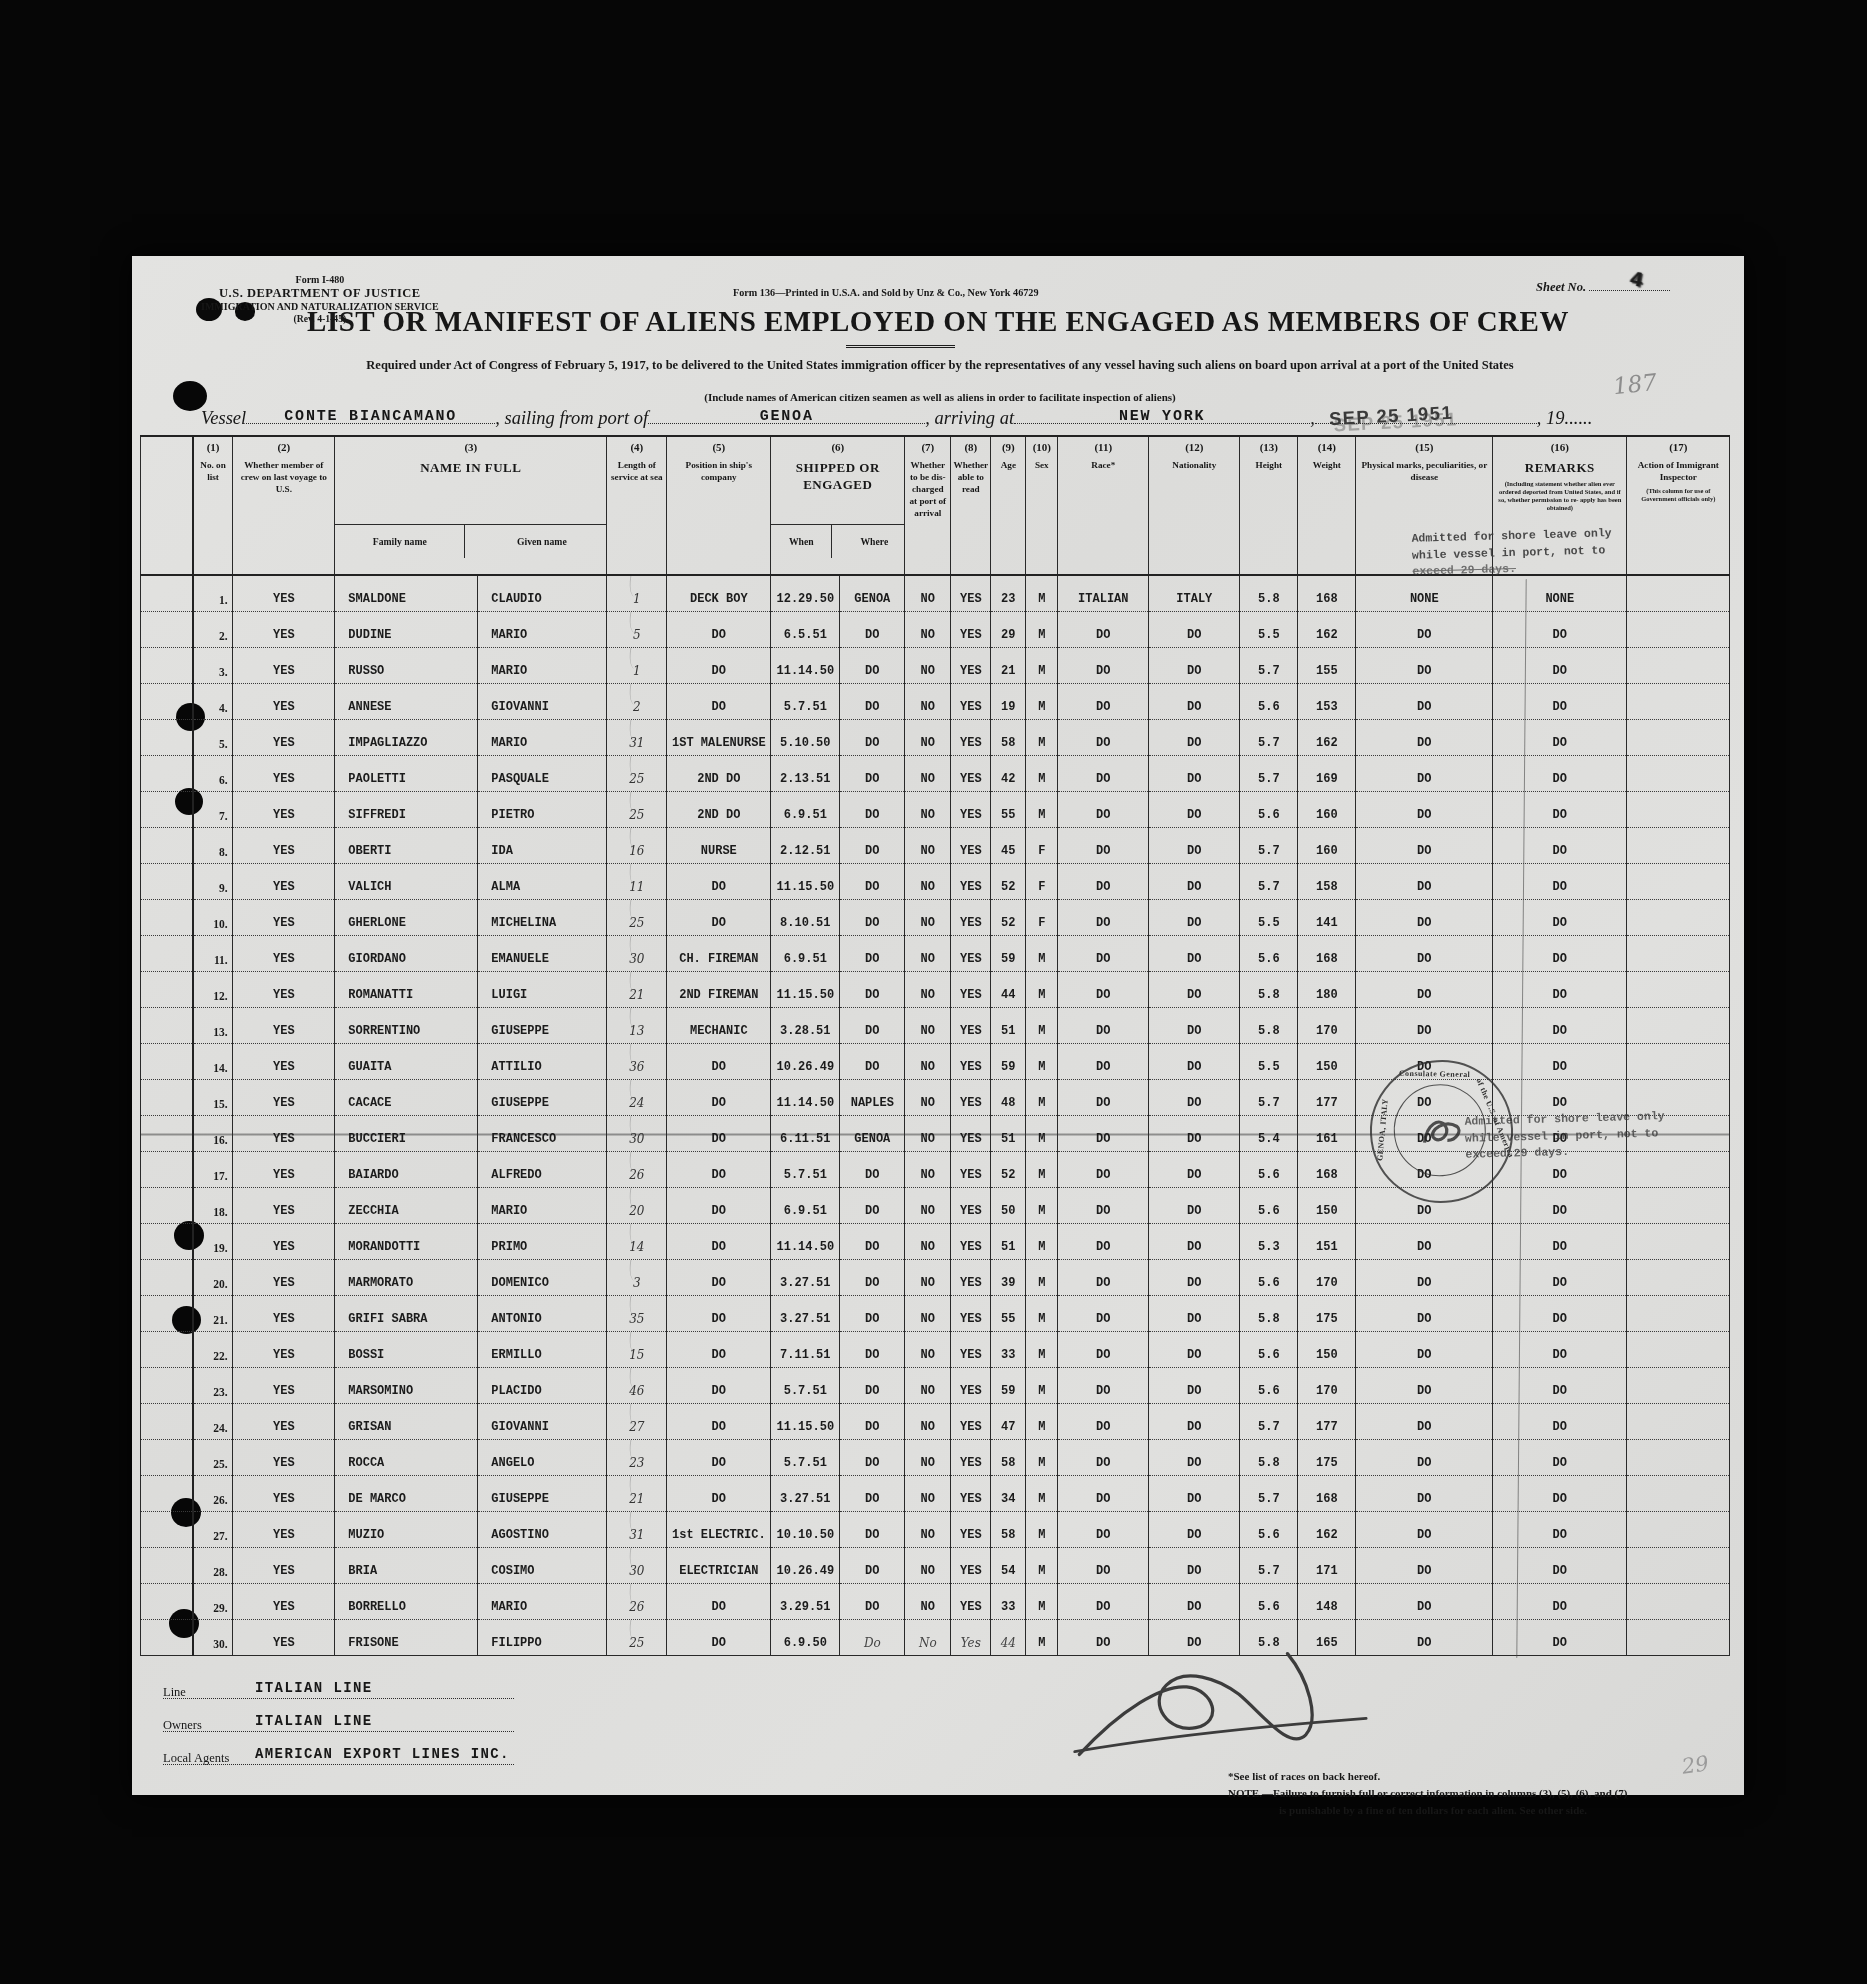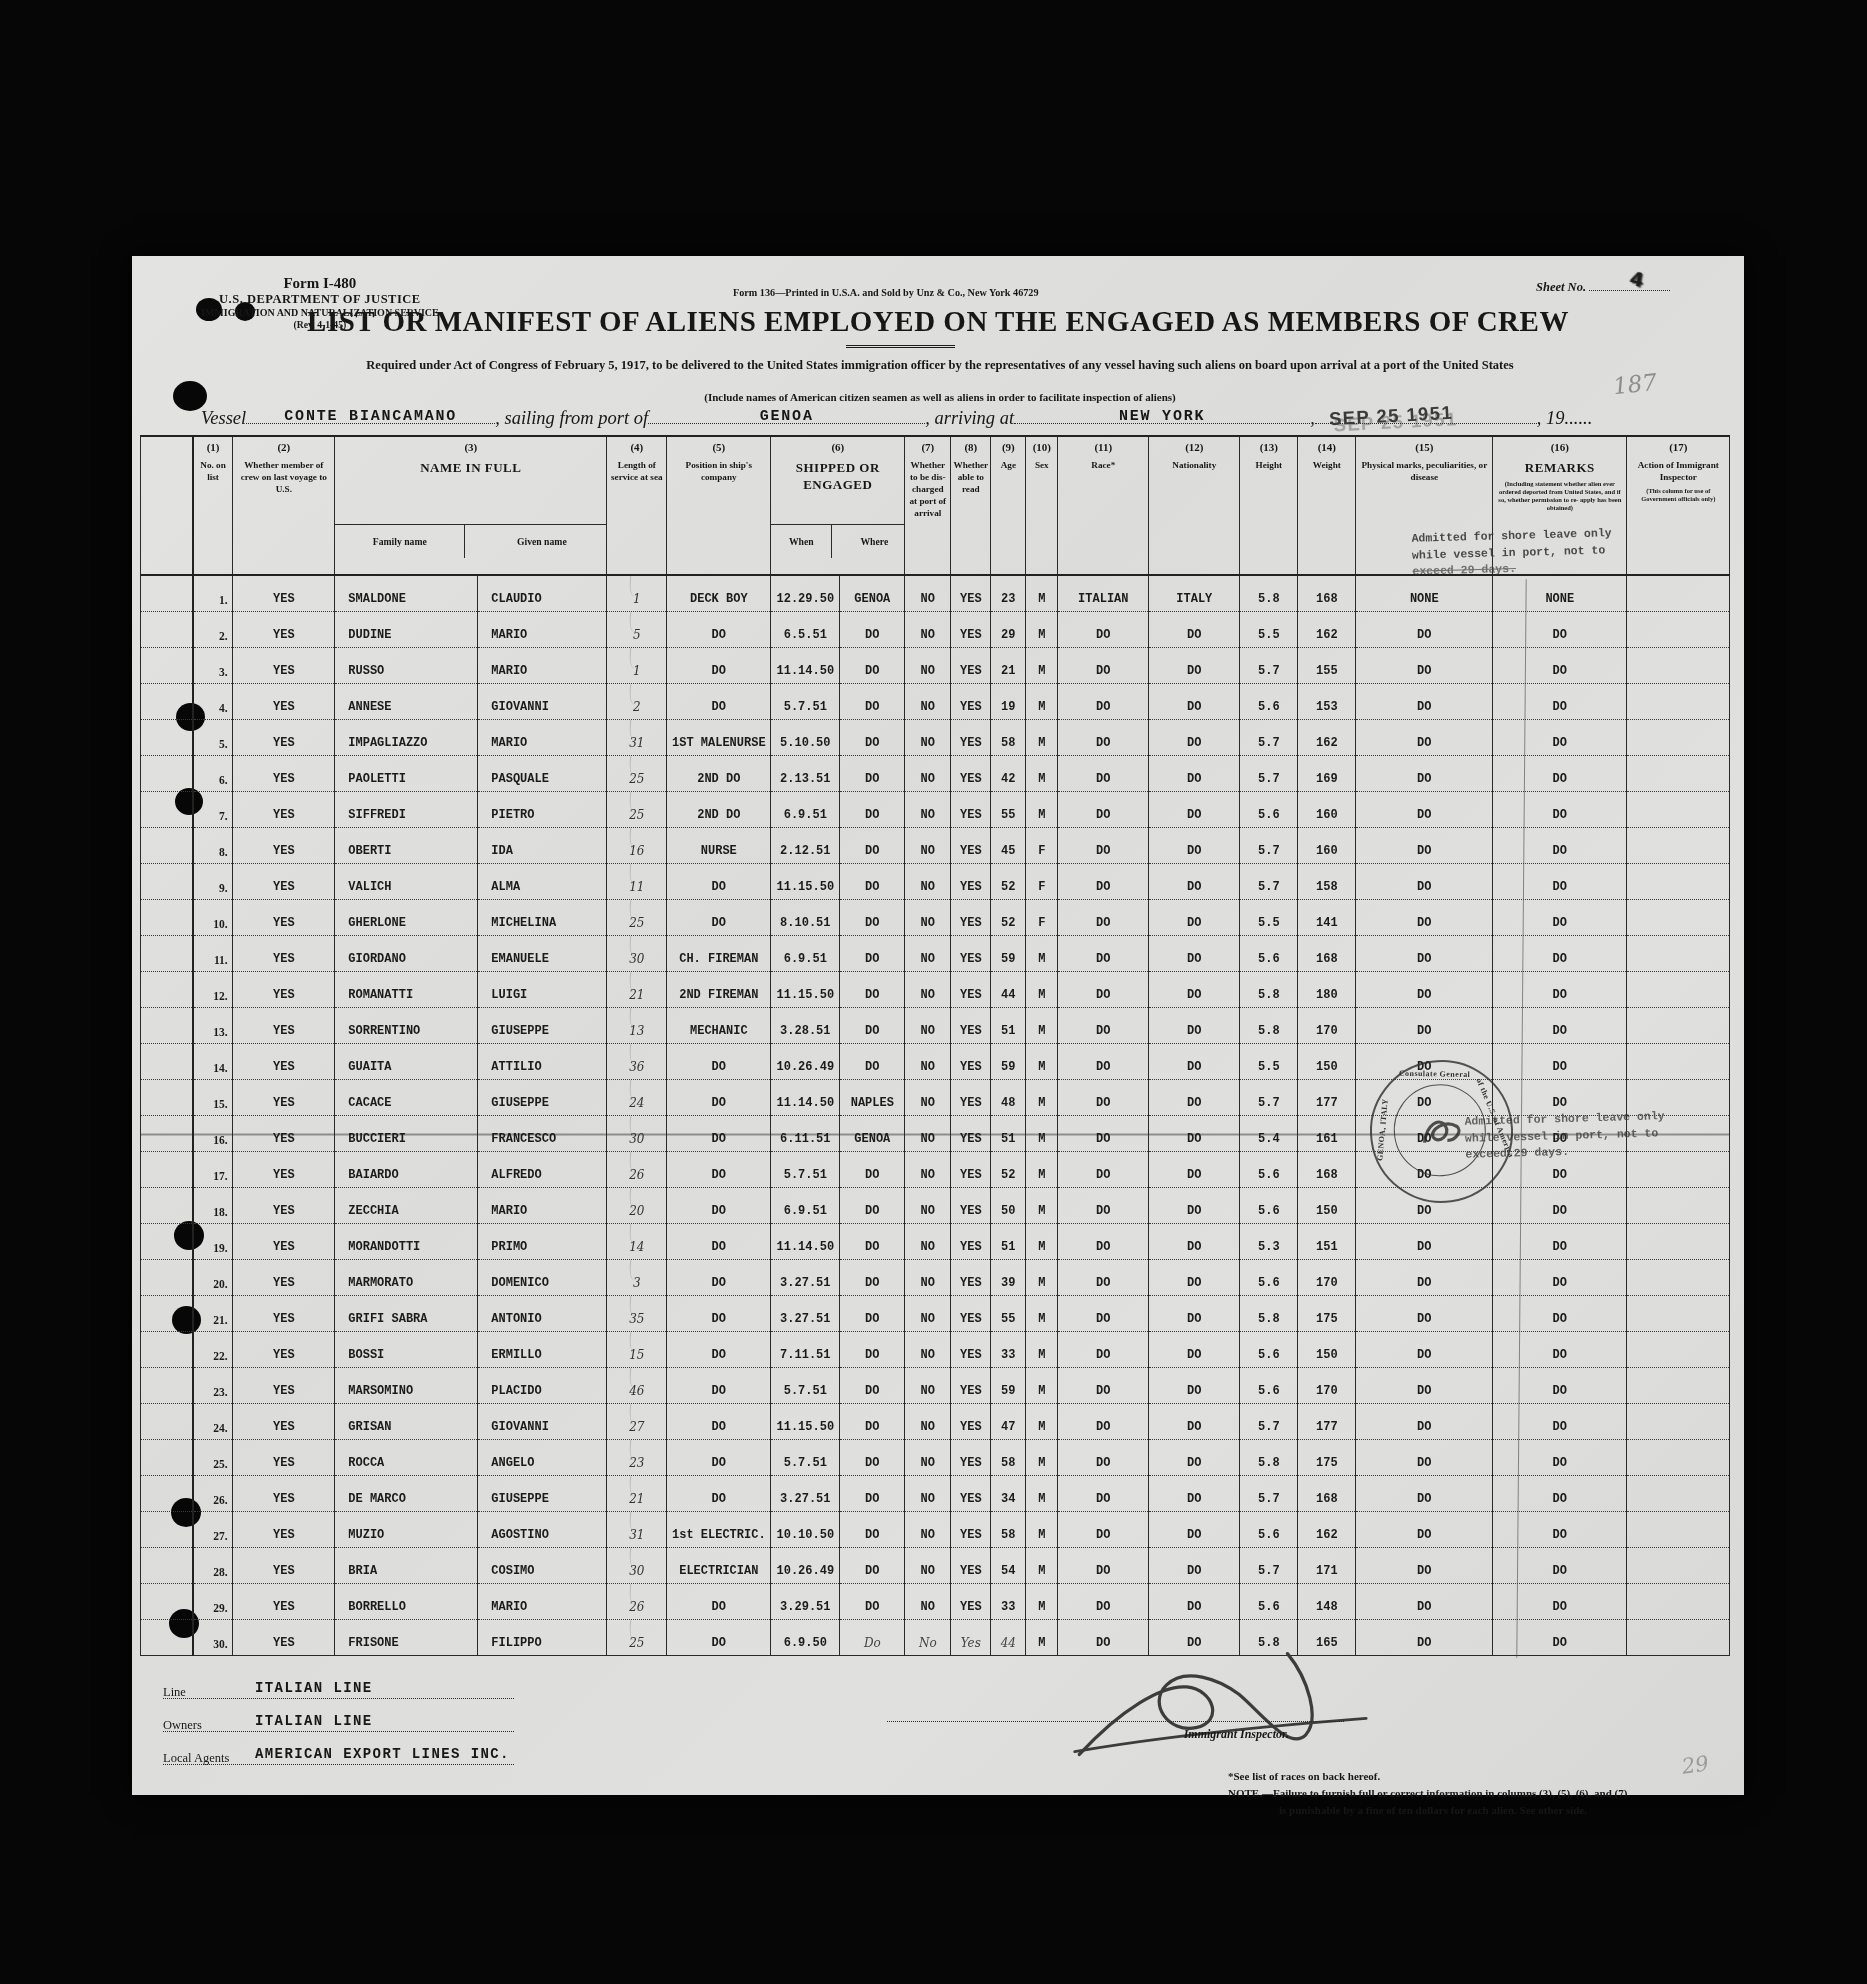--- a/index.html
+++ b/index.html
@@ -9,21 +9,21 @@
   }
   
   .paper{
     position:absolute;left:132px;top:256px;width:1612px;height:1539px;
     background:linear-gradient(135deg,#e3e3e1 0%,#dcdcda 40%,#e0e0de 70%,#d8d8d6 100%);
     box-shadow:0 0 28px rgba(0,0,0,.9);
   }
   .hole{position:absolute;background:#070707;border-radius:50%;}
   
   .agency{position:absolute;left:69px;top:17.6px;text-align:center;font-weight:bold;line-height:1.2;}
-  .agency .l1{font-size:15px;}
+  .agency .l1{font-size:10px;}
   .agency .l2{font-size:12.5px;letter-spacing:0.5px;}
   .agency .l3{font-size:10px;}
   .agency .l4{font-size:9.7px;}
   .printer-note{position:absolute;left:601px;top:31px;font-size:10.2px;font-weight:bold;}
   .sheetno{position:absolute;left:1404px;top:24px;font-size:12.5px;font-weight:bold;font-style:italic;}
   .sheetno .dots{display:inline-block;width:81px;border-bottom:1.8px dotted #2b2b2b;}
   .sheetno .val{
     position:absolute;left:95px;top:-13px;font-style:normal;font-size:21px;
     font-family:"Liberation Sans",sans-serif;font-weight:bold;color:#1d1d1d;
     transform:rotate(10deg);text-shadow:1.4px 0.9px 1.4px #333,-0.9px 0.5px 0.9px #444;filter:blur(0.3px);
@@ -970,24 +970,20 @@
       <span class="f-lab">Owners</span>
       <span class="f-val">ITALIAN LINE</span>
     </div>
     <div class="f-row">
       <span class="f-dots"></span>
       <span class="f-lab">Local Agents</span>
       <span class="f-val">AMERICAN EXPORT LINES INC.</span>
     </div>
   </div>
 
-  <div class="inspector">
-    <span class="line"></span>
-    <span class="lab">Immigrant Inspector.</span>
-  </div>
 
   <div class="footnotes">
     <div>*See list of races on back hereof.</div>
     <div>NOTE.—Failure to furnish full or correct information in columns (3), (5), (6), and (7)</div>
     <div class="indent">is punishable by a fine of ten dollars for each alien.  See other side.</div>
   </div>
 
 </div>
 
 

